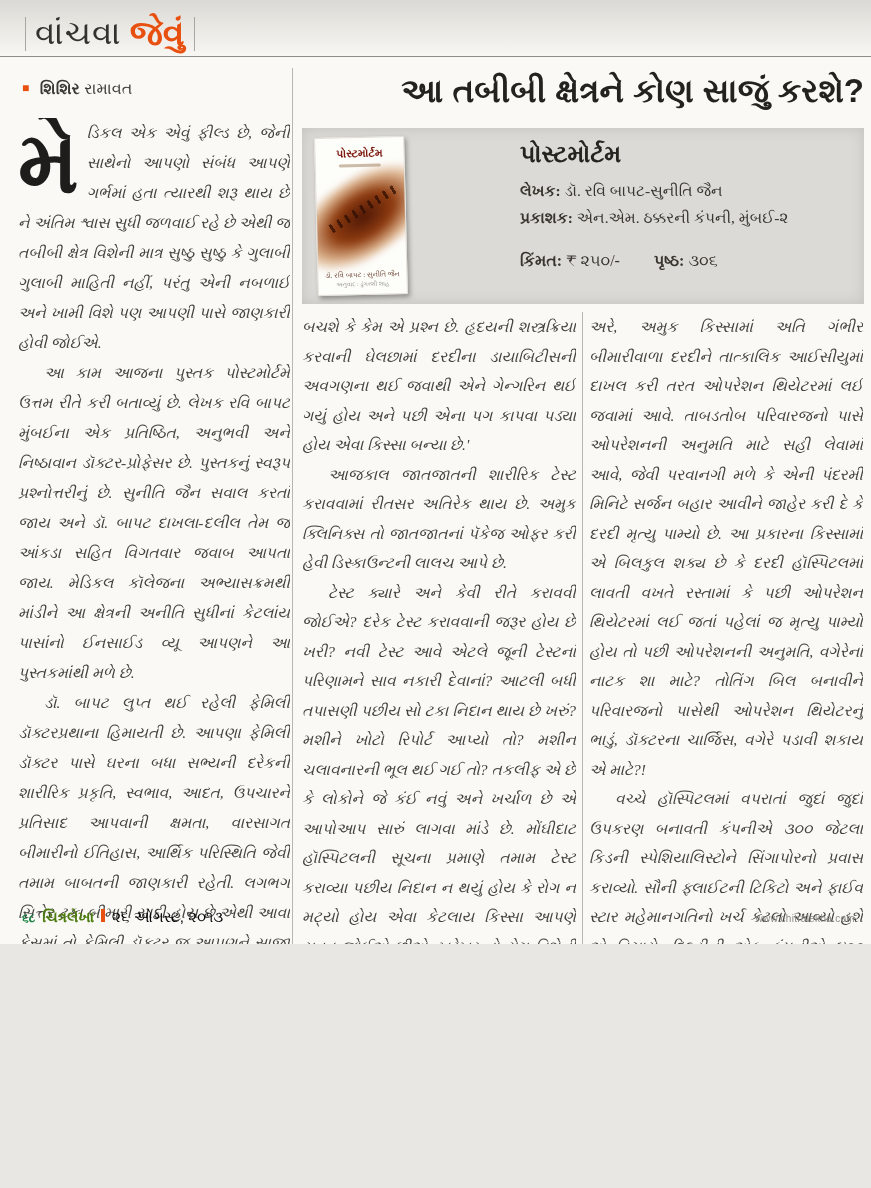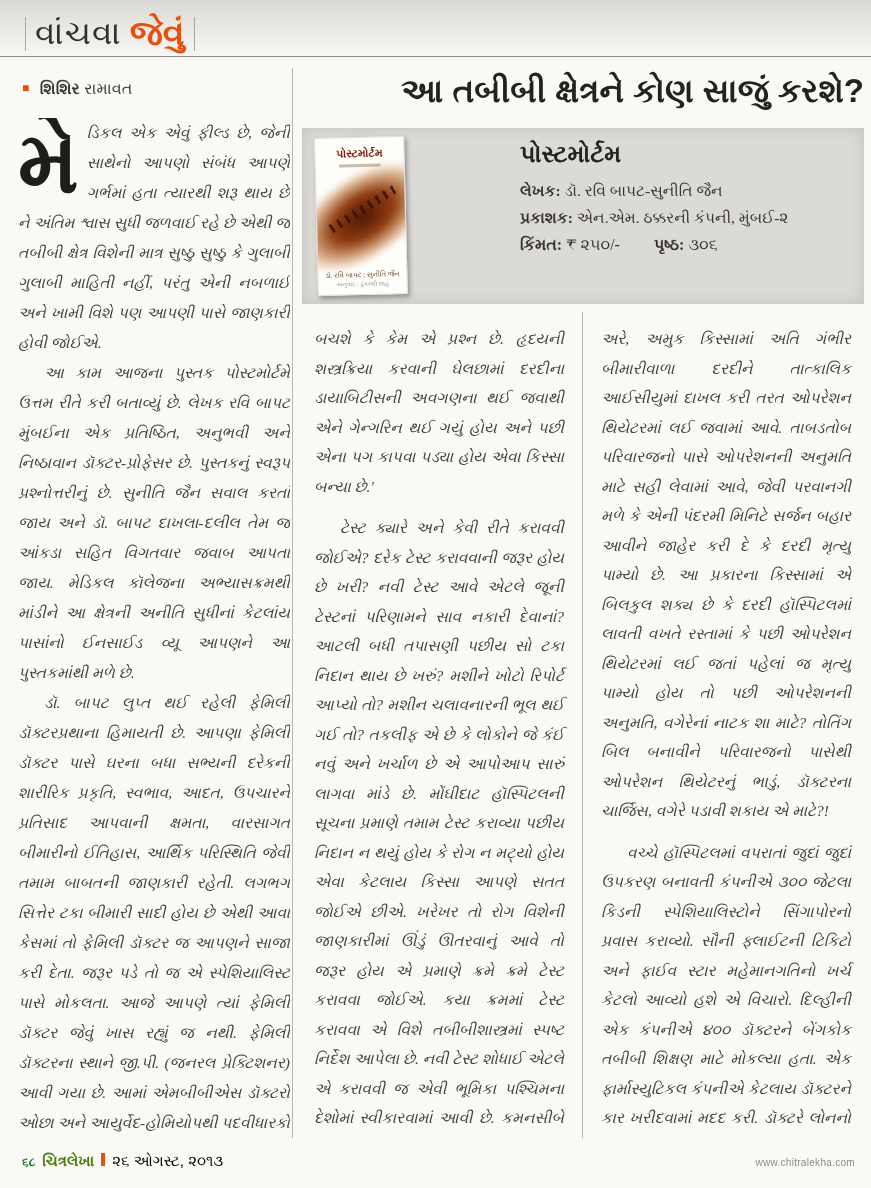--- a/index.html
+++ b/index.html
@@ -1,19 +1,19 @@
 <!DOCTYPE html>
 <html><head>
 <meta charset="utf-8">
 <style>
   * { margin:0; padding:0; box-sizing:border-box; }
   html,body { background:#e8e7e3; }
   .page {
     position:relative;
-    width:871px; height:1188px;
+    width:871px; height:944px;
     margin:0 auto;
     background:#faf9f5;
     overflow:hidden;
     font-family:"Liberation Serif", serif;
     color:#44423e;
   }
   .page::before{ 
     content:""; position:absolute; left:0; top:0; width:100%; height:60px;
     background:linear-gradient(180deg, rgba(160,158,152,.35), rgba(160,158,152,0));
     pointer-events:none;
@@ -55,27 +55,27 @@
   .cover-stitch { position:absolute; left:8px; top:66px; width:78px; height:9px; transform:rotate(-31deg);
                   background:repeating-linear-gradient(90deg, #2f0e03 0 3px, rgba(0,0,0,0) 3px 9px); opacity:.75; }
   .cover-authors { position:absolute; bottom:15px; width:100%; text-align:center;
                    font-size:7px; color:#6d4433; font-style:normal; }
   .cover-translator { position:absolute; bottom:6px; width:100%; text-align:center;
                       font-size:6px; color:#97938c; }
   .book-details { position:absolute; left:218px; top:13px; right:10px; color:#38362f; }
   .bd-title { font-size:24px; font-weight:bold; color:#26241f; margin-bottom:9px; }
   .bd-row { font-size:15.5px; line-height:27px; }
   .bd-label { font-weight:bold; }
-  .bd-price-row { font-size:16px; }
+  .bd-price-row { margin-top:16px; font-size:16px; }
   .bd-gap { display:inline-block; width:26px; }
   
   .two-cols { position:absolute; top:312px; left:302px; width:562px; height:826px; display:flex; }
   .col { width:274px; height:100%; overflow:hidden; font-size:15.5px; line-height:29.5px;
          text-align:justify; font-style:italic; }
-  .col p { margin:12px; text-indent:26px; }
+  .col p { margin:0; text-indent:26px; }
   .col p:first-child { text-indent:0; }
   .colsep { width:1px; background:#b8b6b1; margin:0 6px; }
   
   .footer { position:absolute; bottom:18px; left:22px; right:16px; display:flex;
             justify-content:space-between; align-items:baseline;
             font-family:"Liberation Sans", sans-serif; }
   .f-page { color:#15803d; font-weight:bold; font-size:12px; margin-right:7px; }
   .f-mag  { color:#4d7c0f; font-weight:bold; font-size:15px; }
   .f-bar  { display:inline-block; width:4px; height:13px; background:#e8500f; margin:0 7px; }
   .f-date { color:#000000; font-size:15px; }
@@ -134,20 +134,21 @@
         <span class="bd-gap"></span>
         <span class="bd-label">પૃષ્ઠ:</span>
         <span>૩૦૬</span>
       </div>
     </div>
   </div>
 
   <div class="two-cols">
     <div class="col">
         <p>બચશે કે કેમ એ પ્રશ્ન છે. હૃદયની શસ્ત્રક્રિયા કરવાની ઘેલછામાં દરદીના ડાયાબિટીસની અવગણના થઈ જવાથી એને ગેન્ગરિન થઈ ગયું હોય અને પછી એના પગ કાપવા પડ્યા હોય એવા કિસ્સા બન્યા છે.'</p>
+        <p>આજકાલ જાતજાતની શારીરિક ટેસ્ટ કરાવવામાં રીતસર અતિરેક થાય છે. અમુક ક્લિનિક્સ તો જાતજાતનાં પૅકેજ ઓફર કરી હેવી ડિસ્કાઉન્ટની લાલચ આપે છે.</p>
         <p>ટેસ્ટ ક્યારે અને કેવી રીતે કરાવવી જોઈએ? દરેક ટેસ્ટ કરાવવાની જરૂર હોય છે ખરી? નવી ટેસ્ટ આવે એટલે જૂની ટેસ્ટનાં પરિણામને સાવ નકારી દેવાનાં? આટલી બધી તપાસણી પછીય સો ટકા નિદાન થાય છે ખરું? મશીને ખોટો રિપોર્ટ આપ્યો તો? મશીન ચલાવનારની ભૂલ થઈ ગઈ તો? તકલીફ એ છે કે લોકોને જે કંઈ નવું અને ખર્ચાળ છે એ આપોઆપ સારું લાગવા માંડે છે. મોંઘીદાટ હૉસ્પિટલની સૂચના પ્રમાણે તમામ ટેસ્ટ કરાવ્યા પછીય નિદાન ન થયું હોય કે રોગ ન મટ્યો હોય એવા કેટલાય કિસ્સા આપણે સતત જોઈએ છીએ. ખરેખર તો રોગ વિશેની જાણકારીમાં ઊંડું ઊતરવાનું આવે તો જરૂર હોય એ પ્રમાણે ક્રમે ક્રમે ટેસ્ટ કરાવવા જોઈએ. કયા ક્રમમાં ટેસ્ટ કરાવવા એ વિશે તબીબીશાસ્ત્રમાં સ્પષ્ટ નિર્દેશ આપેલા છે. નવી ટેસ્ટ શોધાઈ એટલે એ કરાવવી જ એવી ભૂમિકા પશ્ચિમના દેશોમાં સ્વીકારવામાં આવી છે. કમનસીબે એનું આંધળું અનુકરણ કરીને આપણે પણ અપનાવી રહ્યા છીએ. લેખક કહે છે કે આવું કરવાની જરૂર નથી, પણ ગ્રાહક સુરક્ષાના કાયદાનો ડર બતાવીને લોકોને ડરાવવામાં આવે છે. ખર્ચાળ મશીન બનાવતી કંપનીઓ, વીમા કંપનીઓ અને ડૉક્ટરો વચ્ચે થયેલી અભદ્ર સાઠગાંઠનું આ પરિણામ છે.</p>
       </div>
     <div class="colsep"></div>
     <div class="col">
         <p>અરે, અમુક કિસ્સામાં અતિ ગંભીર બીમારીવાળા દરદીને તાત્કાલિક આઈસીયુમાં દાખલ કરી તરત ઓપરેશન થિયેટરમાં લઈ જવામાં આવે. તાબડતોબ પરિવારજનો પાસે ઓપરેશનની અનુમતિ માટે સહી લેવામાં આવે, જેવી પરવાનગી મળે કે એની પંદરમી મિનિટે સર્જન બહાર આવીને જાહેર કરી દે કે દરદી મૃત્યુ પામ્યો છે. આ પ્રકારના કિસ્સામાં એ બિલકુલ શક્ય છે કે દરદી હૉસ્પિટલમાં લાવતી વખતે રસ્તામાં કે પછી ઓપરેશન થિયેટરમાં લઈ જતાં પહેલાં જ મૃત્યુ પામ્યો હોય તો પછી ઓપરેશનની અનુમતિ, વગેરેનાં નાટક શા માટે? તોતિંગ બિલ બનાવીને પરિવારજનો પાસેથી ઓપરેશન થિયેટરનું ભાડું, ડૉક્ટરના ચાર્જિસ, વગેરે પડાવી શકાય એ માટે?!</p>
         <p>વચ્ચે હૉસ્પિટલમાં વપરાતાં જુદાં જુદાં ઉપકરણ બનાવતી કંપનીએ ૩૦૦ જેટલા કિડની સ્પેશિયાલિસ્ટોને સિંગાપોરનો પ્રવાસ કરાવ્યો. સૌની ફ્લાઈટની ટિકિટો અને ફાઈવ સ્ટાર મહેમાનગતિનો ખર્ચ કેટલો આવ્યો હશે એ વિચારો. દિલ્હીની એક કંપનીએ ૪૦૦ ડૉક્ટરને બેંગકોક તબીબી શિક્ષણ માટે મોકલ્યા હતા. એક ફાર્માસ્યુટિકલ કંપનીએ કેટલાય ડૉક્ટરને કાર ખરીદવામાં મદદ કરી. ડૉક્ટરે લોનનો ફક્ત પહેલો ઈન્સ્ટોલમેન્ટ ભરવાનો, બાકીના હપ્તા આ દવા કંપની ભરે! આના બદલામાં ડૉક્ટરે એ જ કંપનીની દવા પ્રિસ્ક્રાઈબ કરવાની. ન કરે તો કારના હપ્તા બંધ! (અહીં યાદ કરવા જેવી છે ચિત્રલેખાની ડૉ. પ્રદીપ પંડ્યા લિખિત ધારાવાહિક નવલકથા વિષ-અમૃત!)</p>
       </div>
   </div>
 
   <div class="footer">

